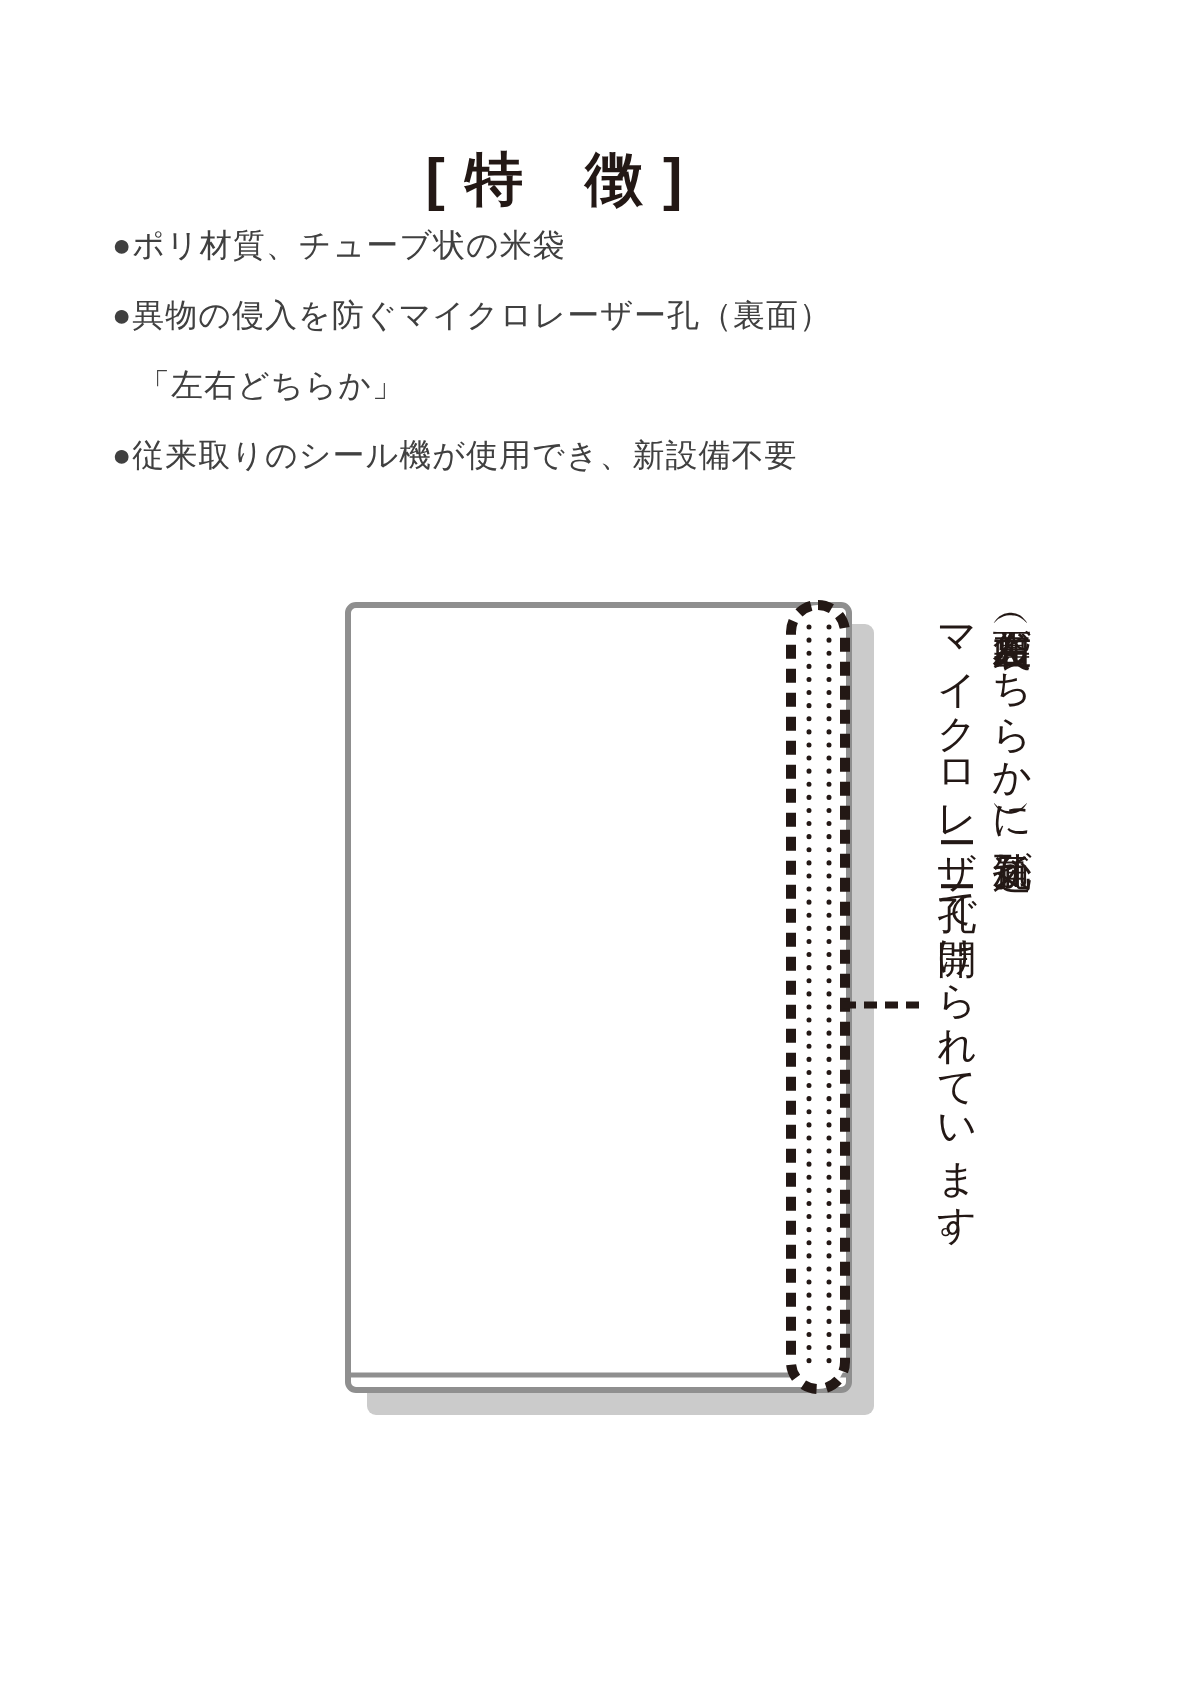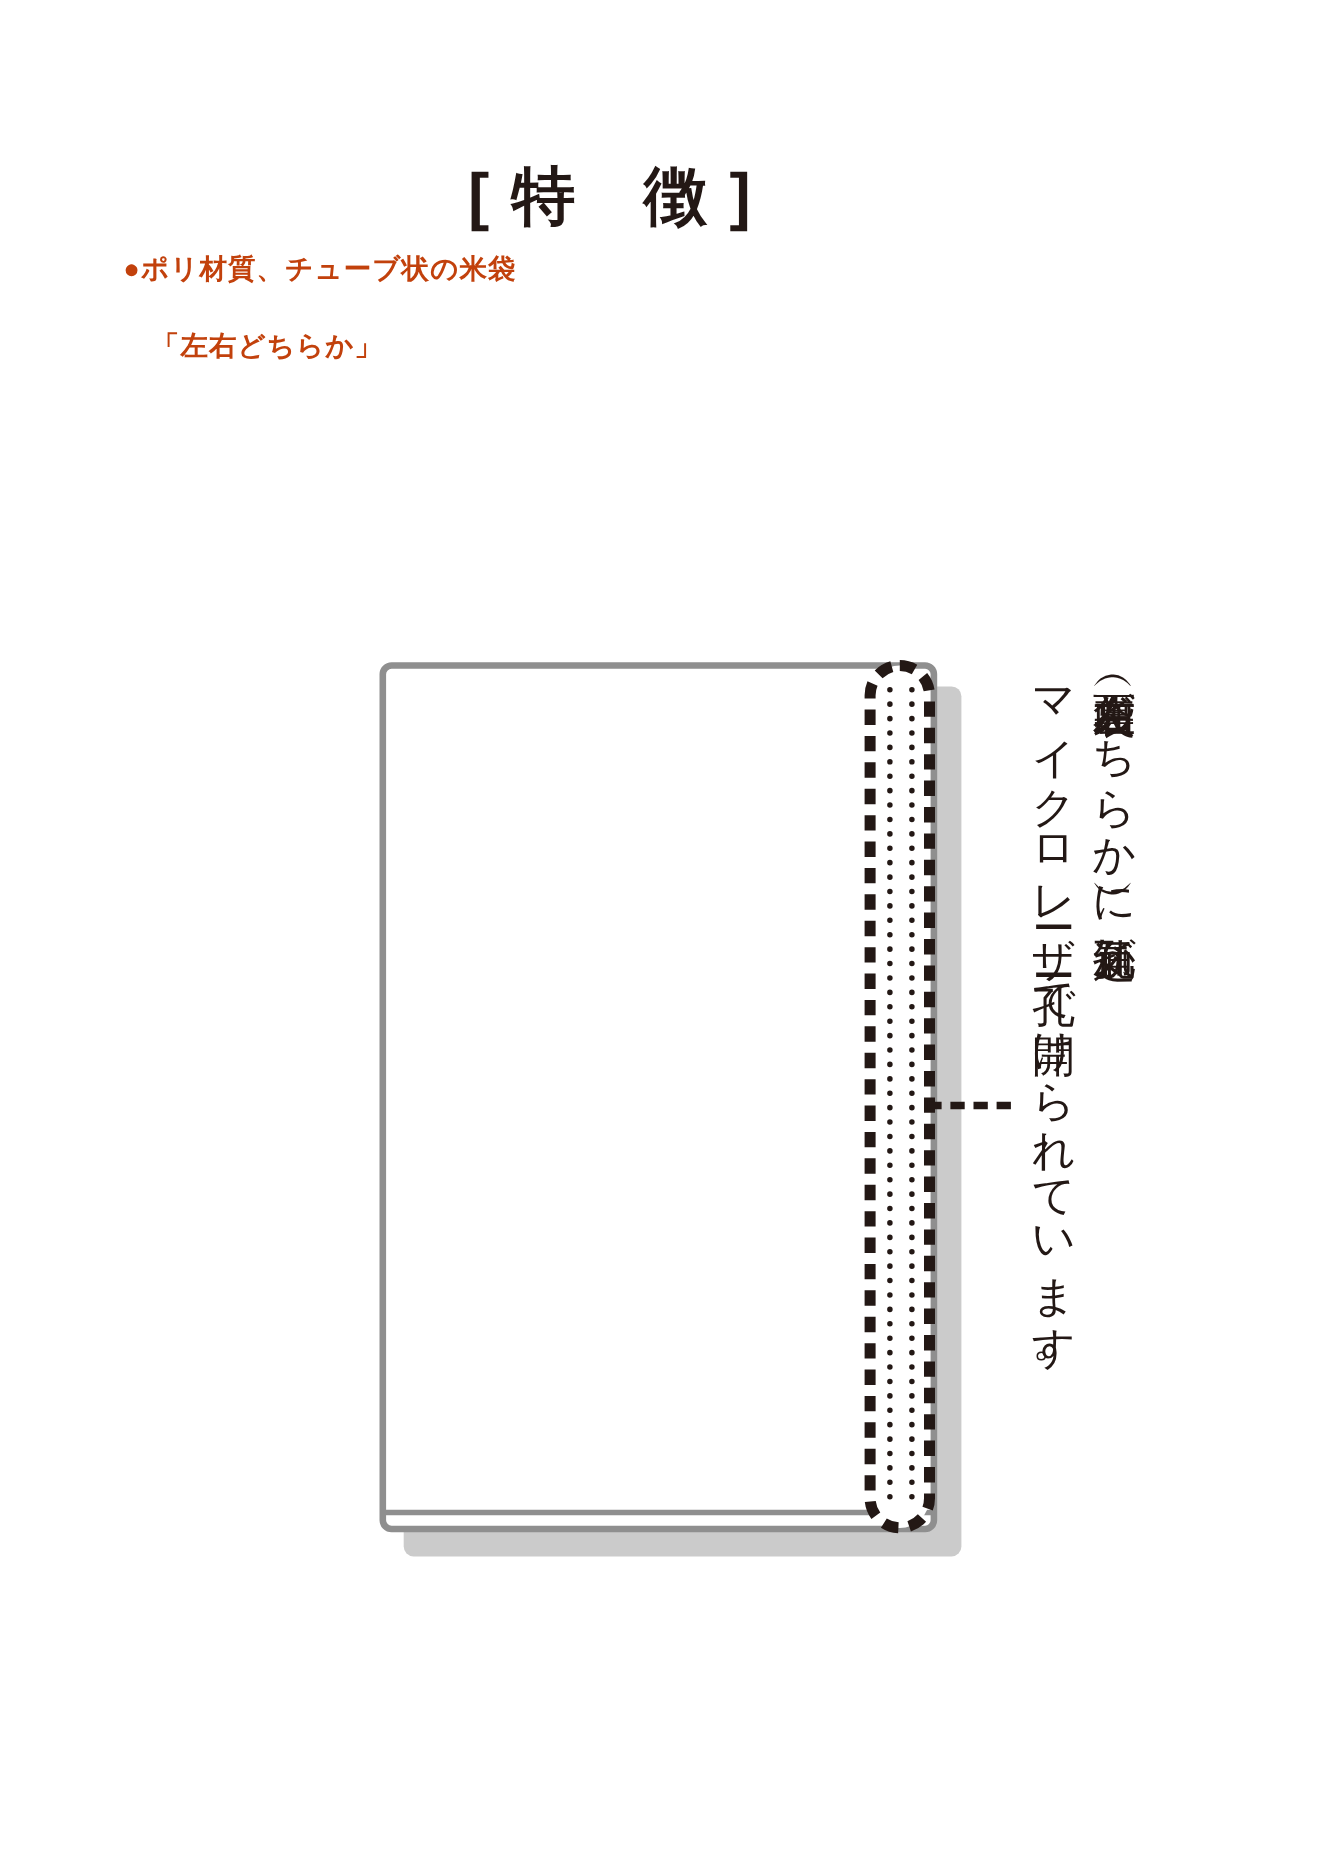--- a/index.html
+++ b/index.html
@@ -11,22 +11,22 @@
   .page{position:absolute;inset:0;width:1200px;height:1488px;border-radius:16px;}
 
   .title{
     position:absolute;top:108px;left:0;width:1110px;
     text-align:center;font-size:58px;font-weight:700;
     letter-spacing:2px;line-height:1.1;color:#231815;
   }
 
   .features{
     position:absolute;top:210px;left:112px;width:960px;
-    font-size:25px;font-weight:700;line-height:70px;
-    color:#c2410c;letter-spacing:1px;
+    font-size:32px;font-weight:400;line-height:70px;
+    color:#404040;letter-spacing:1px;
   }
   .feature-line{white-space:nowrap;}
   .feature-line.indent{padding-left:26px;}
 
   .diagram-svg{position:absolute;left:0;top:0;width:1200px;height:1700px;}
 
   .vertical-note{
     position:absolute;top:601px;right:160px;
     writing-mode:vertical-rl;
     font-size:39px;line-height:55px;font-weight:400;
@@ -36,21 +36,23 @@
 </style>
 </head>
 <body>
 
 <div class="page">
 
   <h1 class="title">[ 特　徴 ]</h1>
 
   <div class="features">
     <div class="feature-line">●ポリ材質、チューブ状の米袋</div>
+    <div class="feature-line">●異物の侵入を防ぐマイクロレーザー孔（裏面）</div>
     <div class="feature-line indent">「左右どちらか」</div>
+    <div class="feature-line">●従来取りのシール機が使用でき、新設備不要</div>
   </div>
 
   <svg class="diagram-svg" viewBox="0 0 1200 1700" xmlns="http://www.w3.org/2000/svg">
 
     <rect x="367" y="624" width="507" height="791" rx="9" fill="#cbcbcb"></rect>
 
     <rect x="348" y="605" width="501" height="785" rx="8" fill="#ffffff" stroke="#8f8f8f" stroke-width="6"></rect>
 
     <line x1="349" y1="1375" x2="847" y2="1375" stroke="#8f8f8f" stroke-width="5"></line>
 

